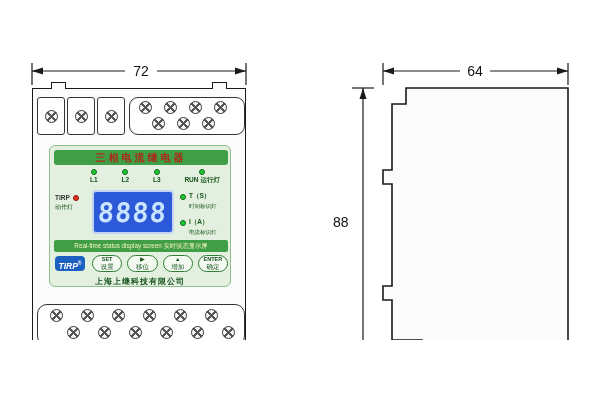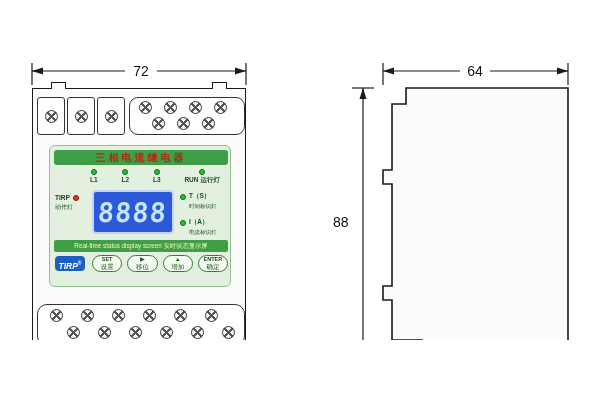--- a/index.html
+++ b/index.html
@@ -215,20 +215,21 @@
         <div class="btn">
           <span class="t">▲</span>
           <span class="b">增加</span>
         </div>
         <div class="btn">
           <span class="t">ENTER</span>
           <span class="b">确定</span>
         </div>
       </div>
 
+      <div class="company">上海上继科技有限公司</div>
     </div>
 
     <div class="bstrip">
       <div class="srow r1">
         <div class="screw"></div>
         <div class="screw"></div>
         <div class="screw"></div>
         <div class="screw"></div>
         <div class="screw"></div>
         <div class="screw"></div>

